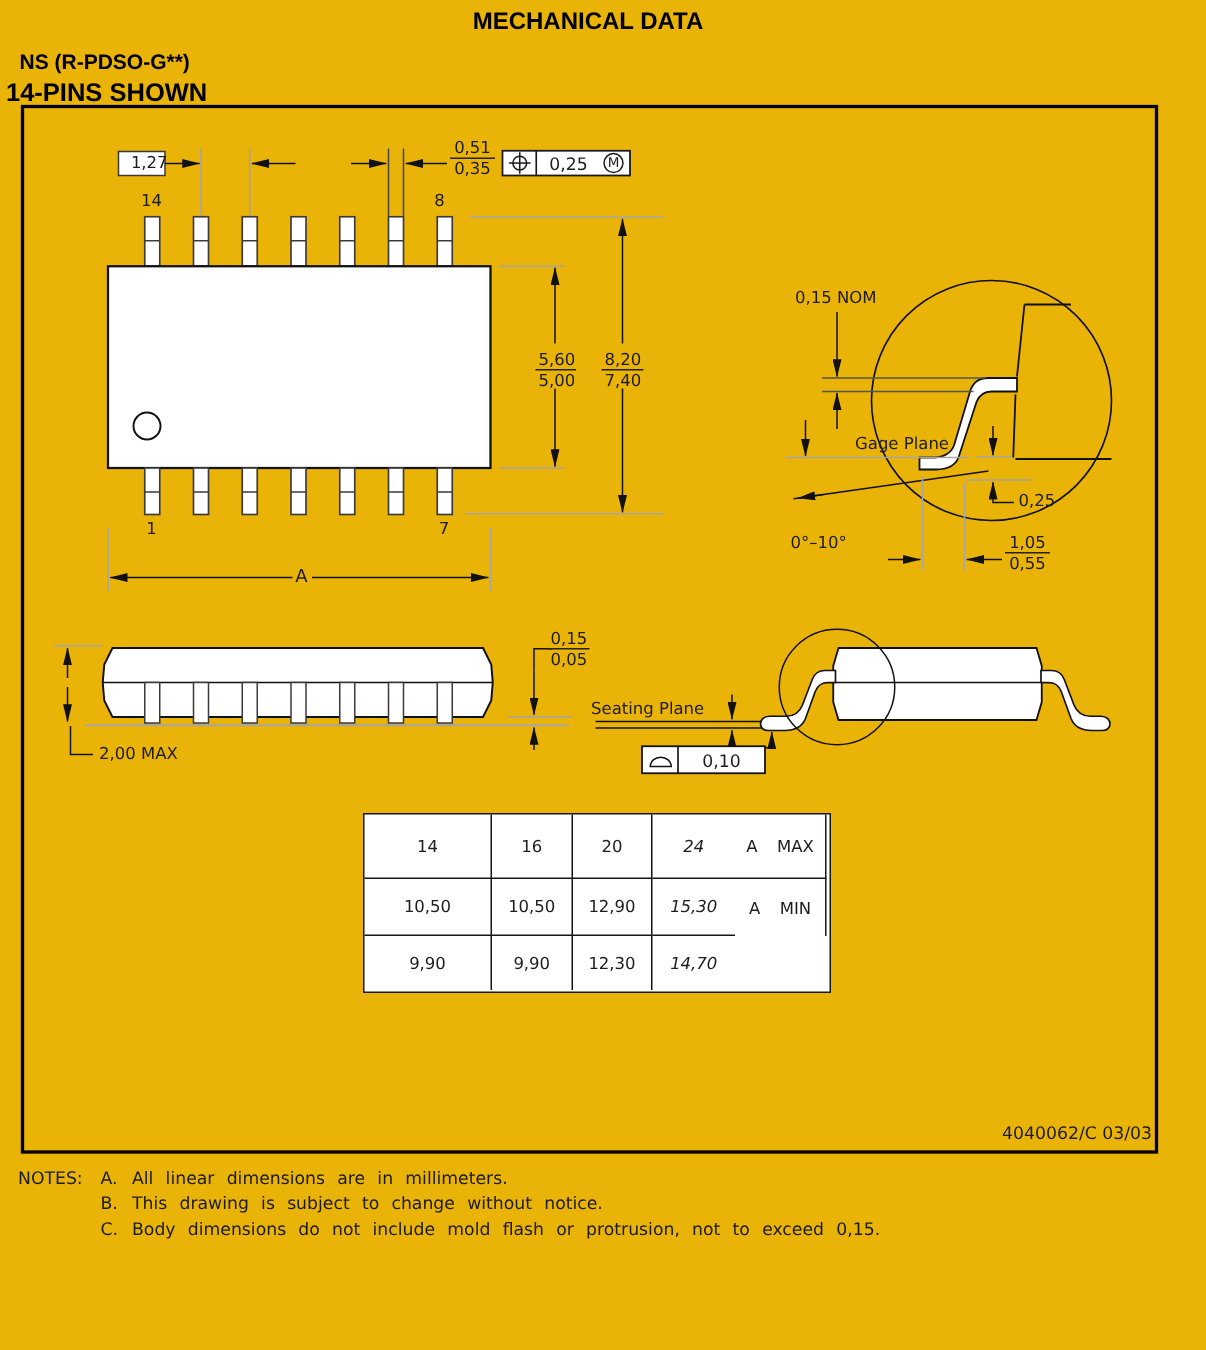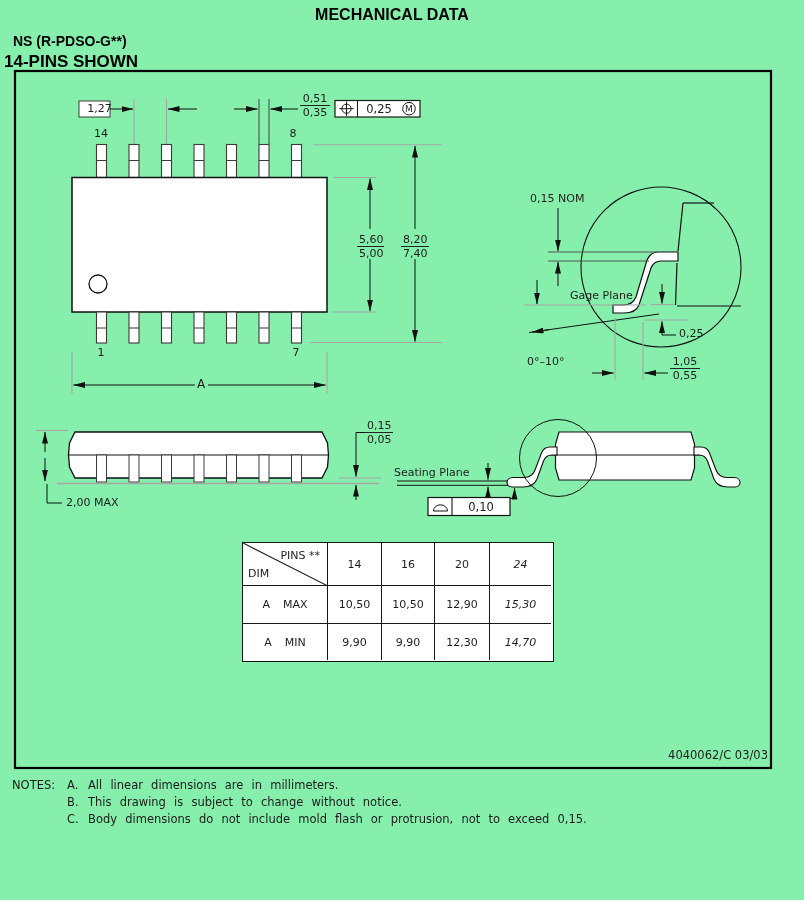--- a/index.html
+++ b/index.html
@@ -1,16 +1,16 @@
 <!DOCTYPE html>
 <html><head>
 <meta charset="utf-8">
 <style>
   html,body{margin:0;padding:0;background:#fff;}
-  #page{position:relative;width:804px;height:900px;background:#86efac;overflow:hidden;
+  #page{position:relative;width:804px;height:900px;background:#eab308;overflow:hidden;
         font-family:"DejaVu Sans",sans-serif;}
   .t{position:absolute;font:11px "DejaVu Sans",sans-serif;color:#1d1d1d;white-space:nowrap;}
   .b{font-family:"Liberation Sans",sans-serif;font-weight:bold;color:#000;}
   .c{text-align:center;}
   .r{text-align:right;}
   .frac{position:absolute;text-align:center;font:11px "DejaVu Sans",sans-serif;color:#1d1d1d;}
   .frac span{display:block;line-height:13px;padding:0 2px;white-space:nowrap;text-align:center;}
   .frac .num{border-bottom:1.2px solid #222;}
   #svg{position:absolute;left:0;top:0;z-index:1;}
   .txt-layer{position:absolute;left:0;top:0;width:804px;height:900px;z-index:2;pointer-events:none;}
@@ -263,27 +263,20 @@
   <div class="notes" style="left:12px;top:778px;">NOTES:</div>
   <div class="notes" style="left:67px;top:778px;">A.</div>
   <div class="notes" style="left:88px;top:778px;">All linear dimensions are in millimeters.</div>
   <div class="notes" style="left:67px;top:795px;">B.</div>
   <div class="notes" style="left:88px;top:795px;">This drawing is subject to change without notice.</div>
   <div class="notes" style="left:67px;top:812px;">C.</div>
   <div class="notes" style="left:88px;top:812px;">Body dimensions do not include mold flash or protrusion, not to exceed 0,15.</div>
 </div>
 
 <div id="dimtable">
-  <div class="cell">
-    <svg width="85" height="43" style="position:absolute;left:0;top:0;">
-      <line x1="0" y1="0" x2="85" y2="43" stroke="#161616" stroke-width="1.1"></line>
-    </svg>
-    <span class="corner-top">PINS **</span>
-    <span class="corner-bottom">DIM</span>
-  </div>
   <div class="cell">14</div>
   <div class="cell">16</div>
   <div class="cell">20</div>
   <div class="cell lastcol">24</div>
 
   <div class="cell">
     <span class="dimlabel">
           <span>A</span>
           <span>MAX</span>
         </span>

